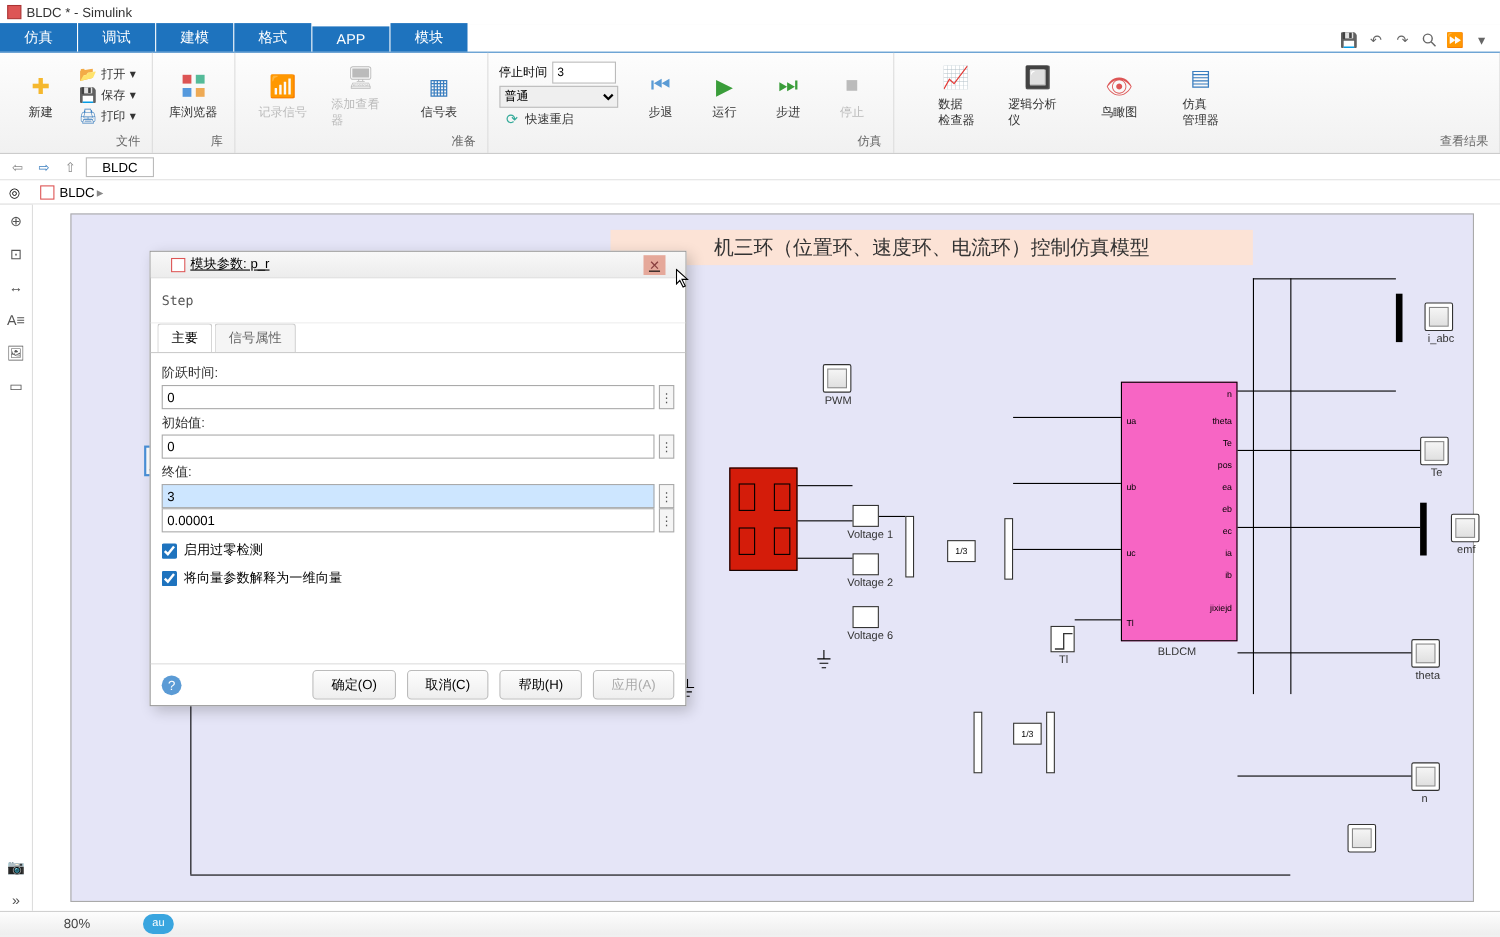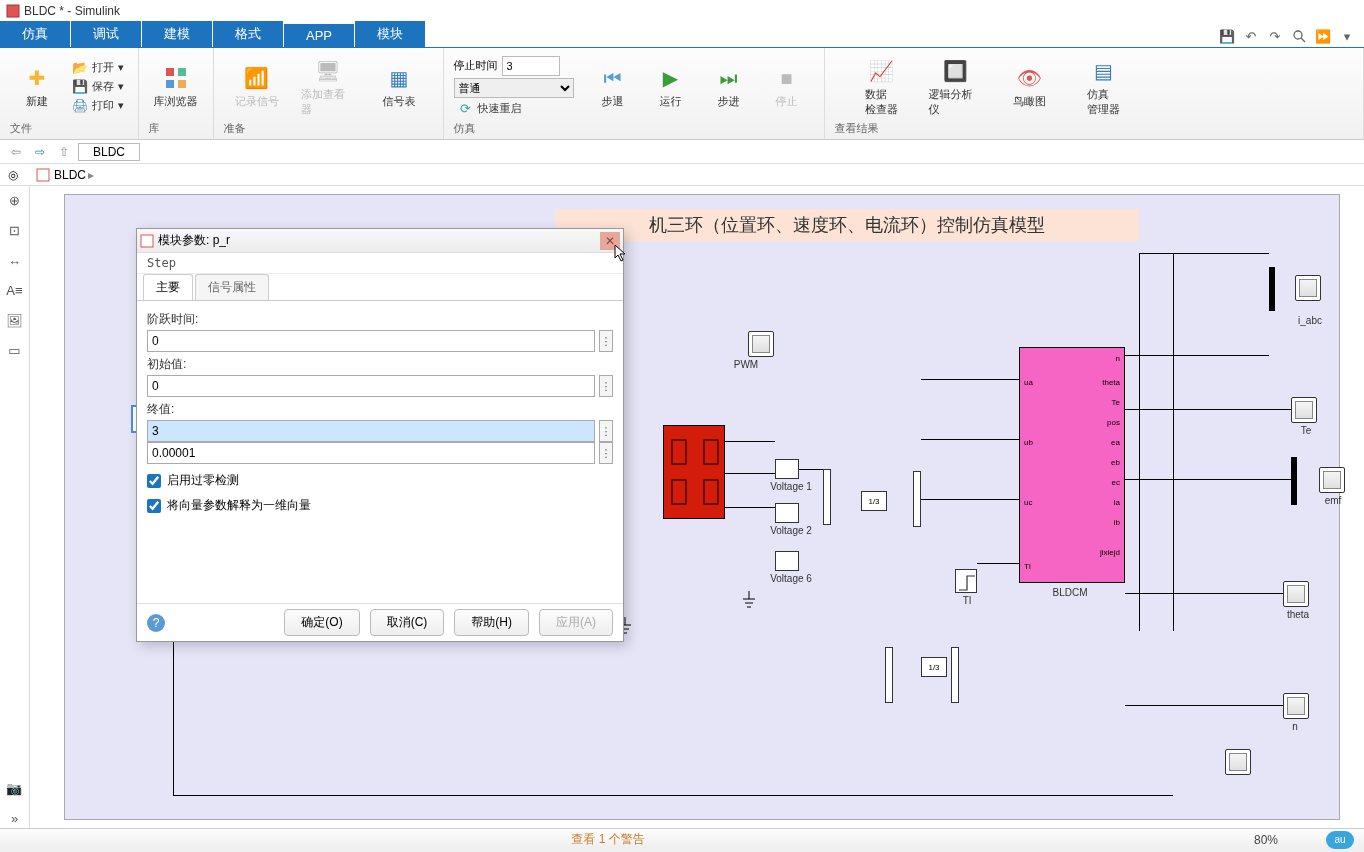--- a/index.html
+++ b/index.html
@@ -13,29 +13,29 @@
 .tabstrip { height: 26px; background: #fff; display: flex; align-items: flex-end; border-bottom: 1px solid #1e73be; }
 .tabstrip .tab { padding: 4px 22px; font-size: 13px; color: #fff; background: #1e73be; margin-right: 1px; cursor: pointer; }
 .tabstrip .spacer { flex: 1; }
 .tabstrip .rtools { display: flex; gap: 6px; padding: 0 8px 2px; align-items: center; }
 .tabstrip .rtools .ic { width: 18px; height: 18px; display: flex; align-items: center; justify-content: center; color: #666; font-size: 13px; }
 
 
 .ribbon { height: 92px; background: linear-gradient(#fdfdfd,#f1f1f1); border-bottom: 1px solid #ccc; display: flex; }
 .group { border-right: 1px solid #ddd; padding: 4px 10px 2px; display: flex; flex-direction: column; }
 .group .row { display: flex; align-items: center; gap: 4px; flex: 1; }
-.group .lbl { font-size: 11px; color: #666; text-align: left; height: 16px; }
+.group .lbl { font-size: 11px; color: #666; text-align: right; height: 16px; }
 .bigbtn { display: flex; flex-direction: column; align-items: center; justify-content: center; width: 54px; height: 68px; font-size: 11px; color: #333; cursor: pointer; }
 .bigbtn .ic { width: 28px; height: 28px; margin-bottom: 2px; display: flex; align-items: center; justify-content: center; font-size: 20px; }
 .smallrow { display: flex; flex-direction: column; gap: 1px; }
 .smallbtn { display: flex; align-items: center; gap: 4px; font-size: 11px; color: #333; padding: 1px 4px; cursor: pointer; white-space: nowrap; }
 .smallbtn .ic { width: 16px; height: 16px; display: flex; align-items: center; justify-content: center; font-size: 13px; }
 .stopfield { display: flex; align-items: center; gap: 4px; font-size: 11px; }
 .stopfield input { width: 58px; height: 20px; border: 1px solid #bbb; padding: 0 4px; font-size: 11px; }
-.stopfield select { width: 120px; height: 20px; border: 1px solid #bbb; font-size: 11px; }
+.stopfield select { width: 108px; height: 20px; border: 1px solid #bbb; font-size: 11px; }
 
 
 .navbar { height: 24px; background: #fff; border-bottom: 1px solid #ddd; display: flex; align-items: center; gap: 4px; padding: 0 6px; font-size: 12px; }
 .navbar .nb { width: 20px; height: 20px; color: #888; display: flex; align-items: center; justify-content: center; }
 .navbar .crumb { border: 1px solid #bbb; padding: 1px 14px; background: #fff; height: 18px; display: flex; align-items: center; }
 
 
 .bc2 { height: 22px; background: #fff; border-bottom: 1px solid #ddd; display: flex; align-items: center; padding-left: 36px; font-size: 12px; }
 .bc2 .ic { width: 14px; height: 14px; margin-right: 4px; }
 
@@ -54,24 +54,24 @@
 .scope:after { content: ""; position: absolute; inset: 3px; border: 1px solid #888; background: linear-gradient(#f5f5f5,#e0e0e0); }
 .step-block { width: 26px; height: 28px; background: #fff; border: 2px solid #4a90d9; }
 .red-block { width: 62px; height: 94px; background: #d41c0a; border: 1px solid #000; }
 .pink-block { width: 106px; height: 236px; background: #f765c4; border: 1px solid #000; }
 .small-blk { width: 24px; height: 20px; background: #fff; border: 1px solid #333; }
 .wire { position: absolute; background: #000; height: 1px; }
 .wire.v { width: 1px; height: auto; }
 
 
 .dialog { position: absolute; left: 136px; top: 228px; width: 488px; height: 414px; background: #fff; border: 1px solid #999; box-shadow: 4px 4px 12px rgba(0,0,0,0.2); display: flex; flex-direction: column; }
-.dlg-title { height: 24px; background: linear-gradient(#f8f8f8,#ececec); border-bottom: 1px solid #ddd; display: flex; align-items: center; padding: 0 3px; font-size: 12px; }
+.dlg-title { height: 24px; background: linear-gradient(#f8f8f8,#ececec); border-bottom: 1px solid #ddd; display: flex; align-items: center; padding: 0 18px; font-size: 12px; text-decoration: underline; }
 .dlg-title .sp { flex: 1; }
 .dlg-title .close { width: 20px; height: 18px; background: #e5a89a; color: #8a4040; display: flex; align-items: center; justify-content: center; font-size: 12px; cursor: pointer; }
-.dlg-desc { padding: 3px 10px; font-size: 12px; color: #555; border-bottom: 1px solid #eee; }
+.dlg-desc { padding: 13px 10px; font-size: 12px; color: #555; border-bottom: 1px solid #eee; }
 .dlg-tabs { display: flex; border-bottom: 1px solid #ccc; padding-left: 6px; }
 .dlg-tabs .dt { padding: 4px 12px; font-size: 12px; border: 1px solid #ccc; border-bottom: none; background: #fff; margin-right: 2px; border-radius: 3px 3px 0 0; cursor: pointer; }
 .dlg-tabs .dt.inactive { background: #f5f5f5; color: #666; }
 .dlg-body { padding: 6px 10px; font-size: 12px; flex: 1; }
 .dlg-body label { display: block; margin: 4px 0 2px; color: #333; }
 .fieldrow { display: flex; align-items: center; gap: 4px; }
 .fieldrow input { flex: 1; border: 1px solid #aaa; padding: 2px 4px; height: 22px; font-size: 12px; }
 .fieldrow .dots { width: 14px; height: 22px; border: 1px solid #aaa; background: #f5f5f5; display: flex; align-items: center; justify-content: center; font-size: 11px; color: #555; cursor: pointer; }
 .chk { display: flex; align-items: center; gap: 6px; margin-top: 8px; }
 .chk input { width: 14px; height: 14px; accent-color: #1e73be; }
@@ -293,21 +293,21 @@
             <g stroke="#000" stroke-width="1" fill="none">
               <rect x="8" y="14" width="14" height="24"></rect>
               <rect x="8" y="54" width="14" height="24"></rect>
               <rect x="40" y="14" width="14" height="24"></rect>
               <rect x="40" y="54" width="14" height="24"></rect>
             </g>
           </svg>
       </div>
 
       <div class="scope" style="position:absolute;left:683px;top:136px"></div>
-      <div class="block-label" style="left:666px;top:164px;width:30px">PWM</div>
+      <div class="block-label" style="left:682px;top:164px;width:30px">PWM</div>
 
       <div class="small-blk" style="position:absolute;left:710px;top:264px"></div>
       <div class="block-label" style="left:704px;top:286px;width:44px">Voltage 1</div>
       <div class="small-blk" style="position:absolute;left:710px;top:308px"></div>
       <div class="block-label" style="left:704px;top:330px;width:44px">Voltage 2</div>
       <div class="small-blk" style="position:absolute;left:710px;top:356px"></div>
       <div class="block-label" style="left:704px;top:378px;width:44px">Voltage 6</div>
 
       <div style="position:absolute;left:758px;top:274px;width:8px;height:56px;background:#fff;border:1px solid #333"></div>
       <div style="position:absolute;left:848px;top:276px;width:8px;height:56px;background:#fff;border:1px solid #333"></div>
@@ -337,21 +337,21 @@
         <div style="position:absolute;right:4px;top:170px;font-size:8px;color:#000">ib</div>
         <div style="position:absolute;right:4px;top:200px;font-size:8px;color:#000">jixiejd</div>
         <div style="position:absolute;left:4px;top:30px;font-size:8px;color:#000">ua</div>
         <div style="position:absolute;left:4px;top:90px;font-size:8px;color:#000">ub</div>
         <div style="position:absolute;left:4px;top:150px;font-size:8px;color:#000">uc</div>
         <div style="position:absolute;left:4px;top:214px;font-size:8px;color:#000">Tl</div>
       </div>
       <div class="block-label" style="left:980px;top:392px;width:50px">BLDCM</div>
 
       <div class="scope" style="position:absolute;left:1230px;top:80px"></div>
-      <div class="block-label" style="left:1228px;top:120px;width:34px">i_abc</div>
+      <div class="block-label" style="left:1228px;top:108px;width:34px">i_abc</div>
       <div class="scope" style="position:absolute;left:1226px;top:202px"></div>
       <div class="block-label" style="left:1228px;top:230px;width:26px">Te</div>
       <div class="scope" style="position:absolute;left:1254px;top:272px"></div>
       <div class="block-label" style="left:1254px;top:300px;width:28px">emf</div>
       <div class="scope" style="position:absolute;left:1218px;top:386px"></div>
       <div class="block-label" style="left:1216px;top:414px;width:34px">theta</div>
       <div class="scope" style="position:absolute;left:1218px;top:498px"></div>
       <div class="block-label" style="left:1224px;top:526px;width:12px">n</div>
       <div class="scope" style="position:absolute;left:1160px;top:554px"></div>
 
@@ -392,21 +392,20 @@
       <div class="wire v" style="left:1074px;top:58px;height:378px"></div>
       <div class="wire" style="left:1074px;top:58px;width:130px"></div>
       <div class="wire" style="left:108px;top:600px;width:1000px"></div>
       <div class="wire v" style="left:108px;top:224px;height:376px"></div>
 
     </div>
   </div>
 </div>
 
 <div class="statusbar">
-  <div class="center">查看 1 个警告</div>
   <div class="zoom">80%</div>
   <div class="au">au</div>
 </div>
 
 <div class="dialog">
   <div class="dlg-title">
     <span class="ic" style="margin-right:4px">
         <svg width="14" height="14" viewBox="0 0 14 14">
           <rect x="1" y="1" width="12" height="12" fill="#fff" stroke="#d55"></rect>
         </svg>

